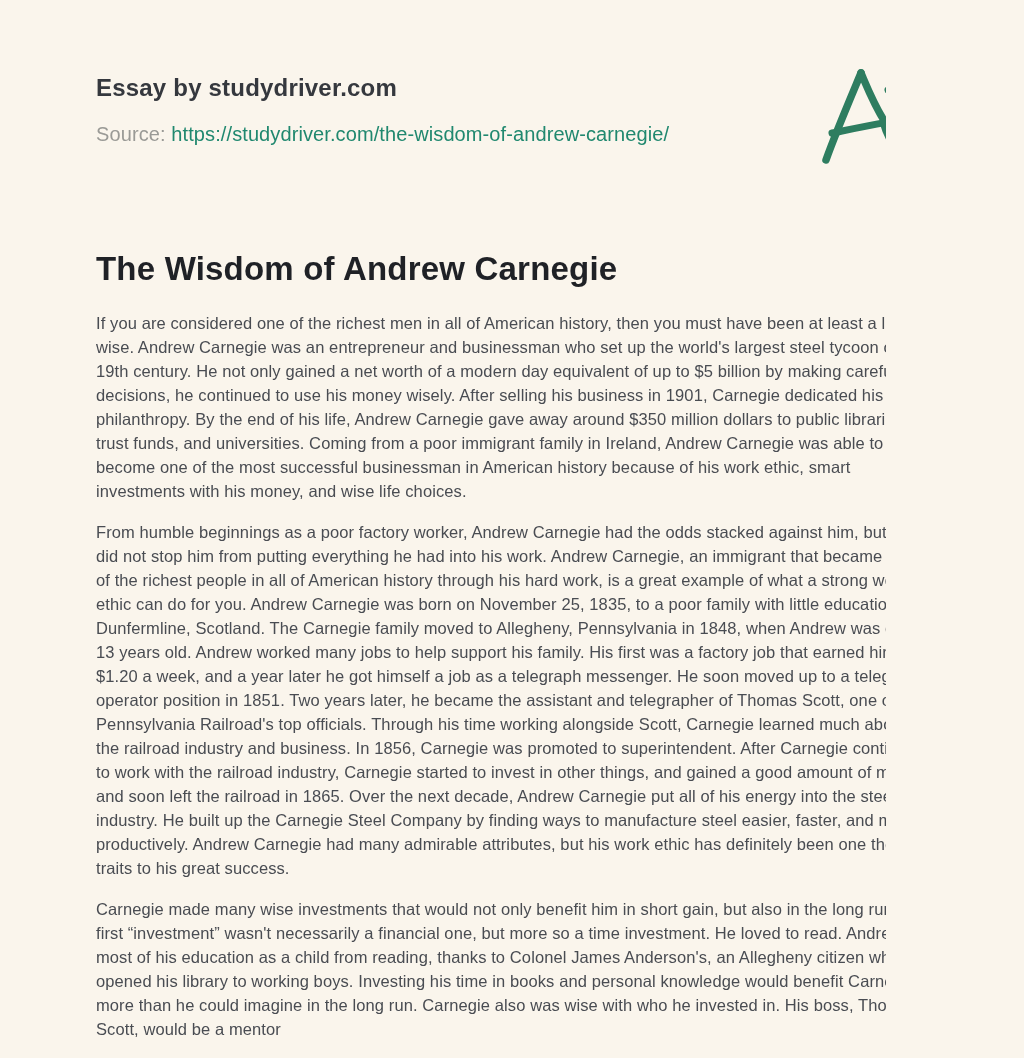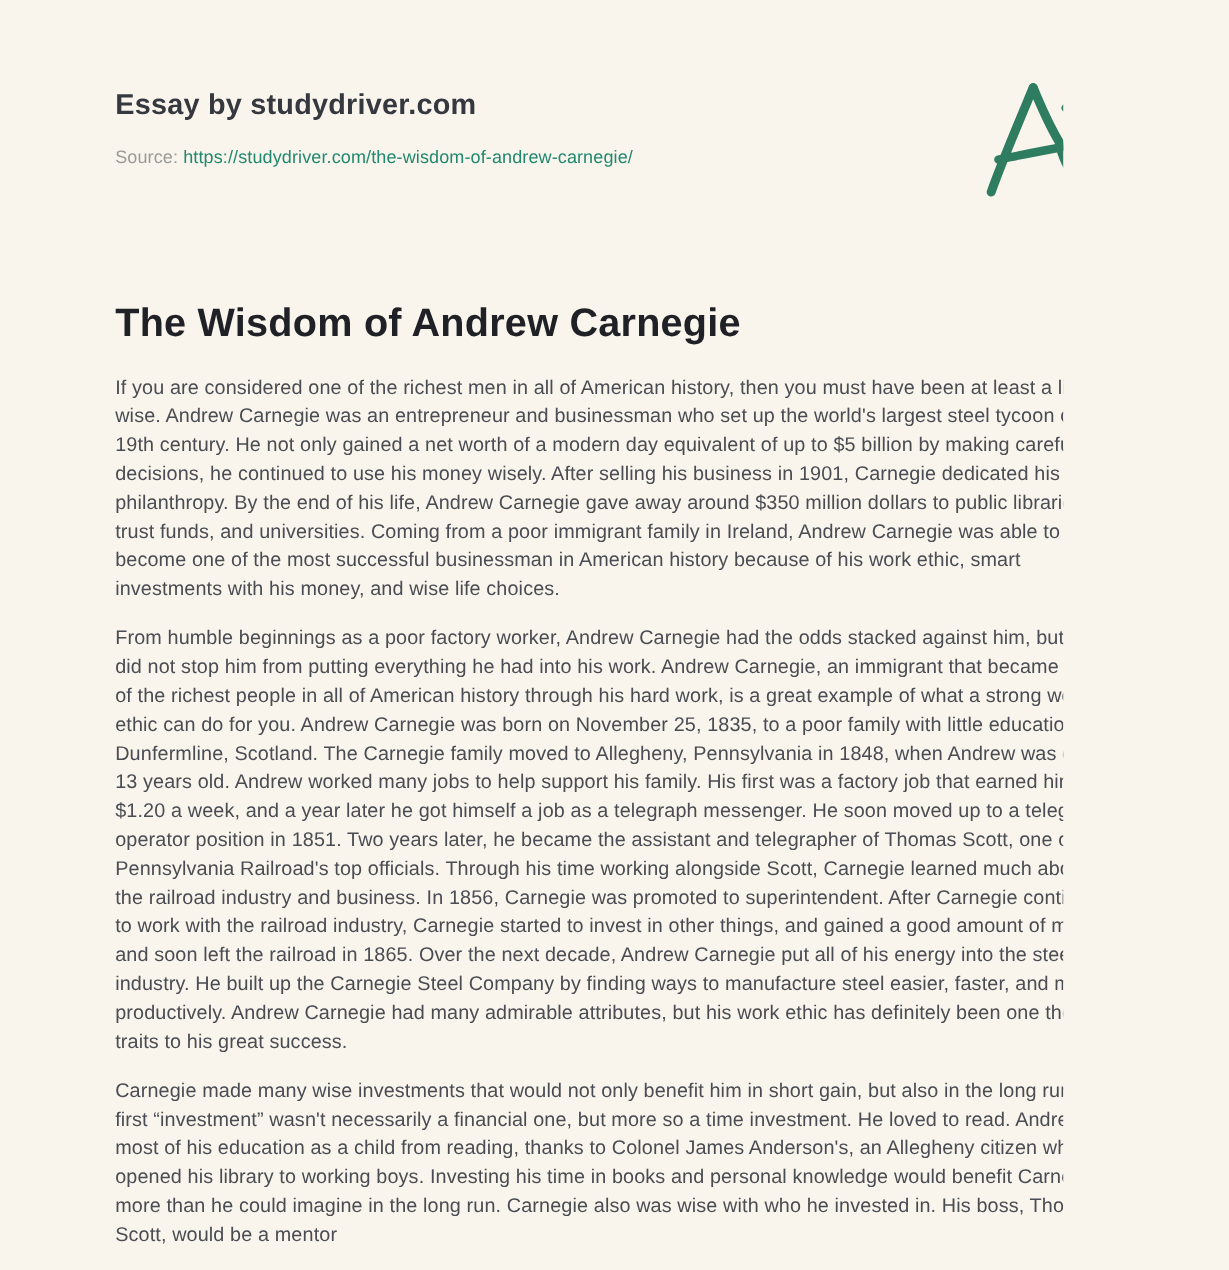--- a/index.html
+++ b/index.html
@@ -21,21 +21,21 @@
     top: 74px;
     font-size: 24px;
     font-weight: 700;
     color: #35383e;
     letter-spacing: 0.2px;
   }
   .source-row {
     position: absolute;
     left: 96px;
     top: 123px;
-    font-size: 15px;
+    font-size: 20px;
     color: #9a9a96;
     letter-spacing: 0.1px;
   }
   .source-link {
     color: #20886f;
     text-decoration: none;
     cursor: pointer;
   }
   .logo {
     position: absolute;

